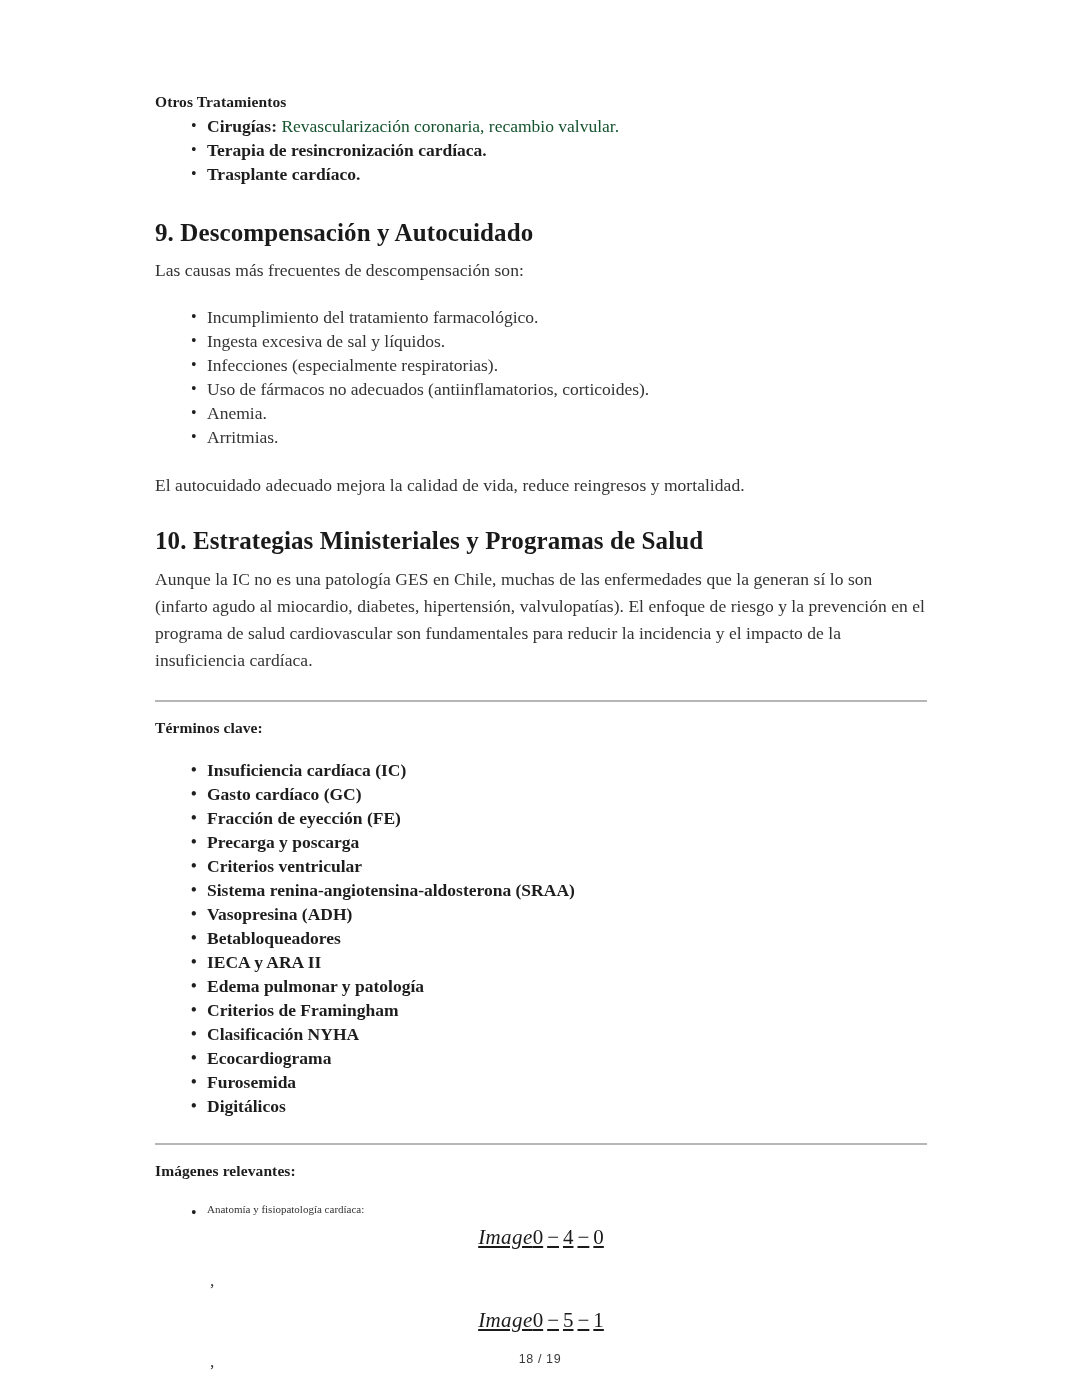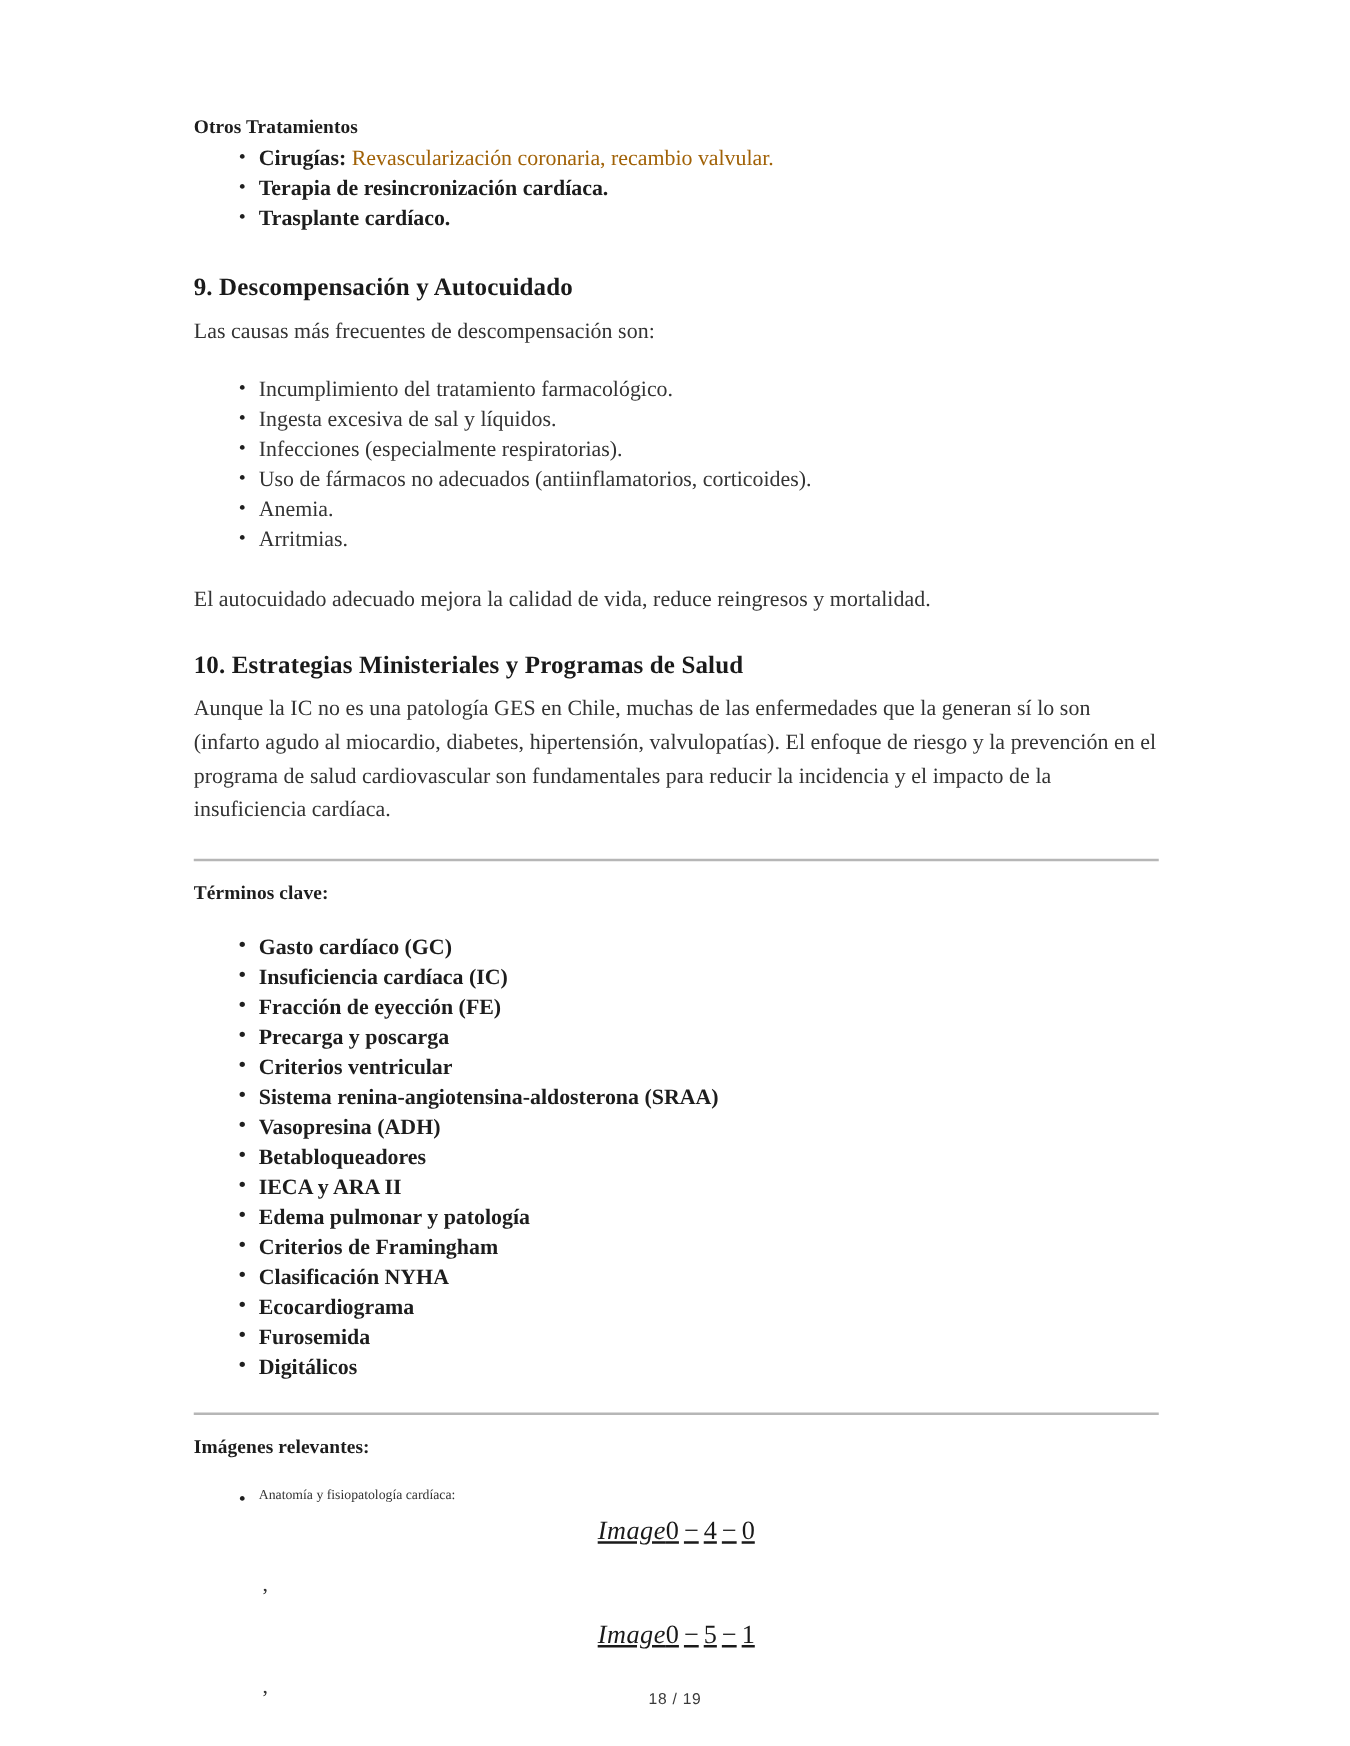--- a/index.html
+++ b/index.html
@@ -37,21 +37,21 @@
   .subhead {
     font-size: 15.5px;
     font-weight: bold;
     color: #1d1d1d;
     letter-spacing: 0.1px;
     margin: 0 0 2px 0;
     line-height: 1.35;
   }
 
   h2.section-title {
-    font-size: 20px;
+    font-size: 25px;
     font-weight: bold;
     color: #1a1a1a;
     margin: 0;
     padding: 0;
     line-height: 1.3;
     letter-spacing: 0.1px;
   }
 
   p.body-text {
     font-size: 17.5px;
@@ -88,21 +88,21 @@
     font-weight: bold;
     color: #1d1d1d;
     line-height: 1.37;
   }
   ul.doc-list > li .lead {
     font-weight: bold;
     color: #1d1d1d;
   }
   ul.doc-list > li .rest {
     font-weight: normal;
-    color: #a16207;
+    color: #14532d;
   }
 
   hr.rule {
     border: 0;
     border-top: 2px solid #b6b6b6;
     margin: 0;
     height: 0;
     width: 772px;
   }
 
@@ -231,22 +231,22 @@
 
     <hr class="rule">
 
     <div class="sp-16"></div>
 
     <div class="subhead">Términos clave:</div>
 
     <div class="sp-18"></div>
 
     <ul class="doc-list bold">
+      <li>Insuficiencia cardíaca (IC)</li>
       <li>Gasto cardíaco (GC)</li>
-      <li>Insuficiencia cardíaca (IC)</li>
       <li>Fracción de eyección (FE)</li>
       <li>Precarga y poscarga</li>
       <li>Criterios ventricular</li>
       <li>Sistema renina-angiotensina-aldosterona (SRAA)</li>
       <li>Vasopresina (ADH)</li>
       <li>Betabloqueadores</li>
       <li>IECA y ARA II</li>
       <li>Edema pulmonar y patología</li>
       <li>Criterios de Framingham</li>
       <li>Clasificación NYHA</li>

